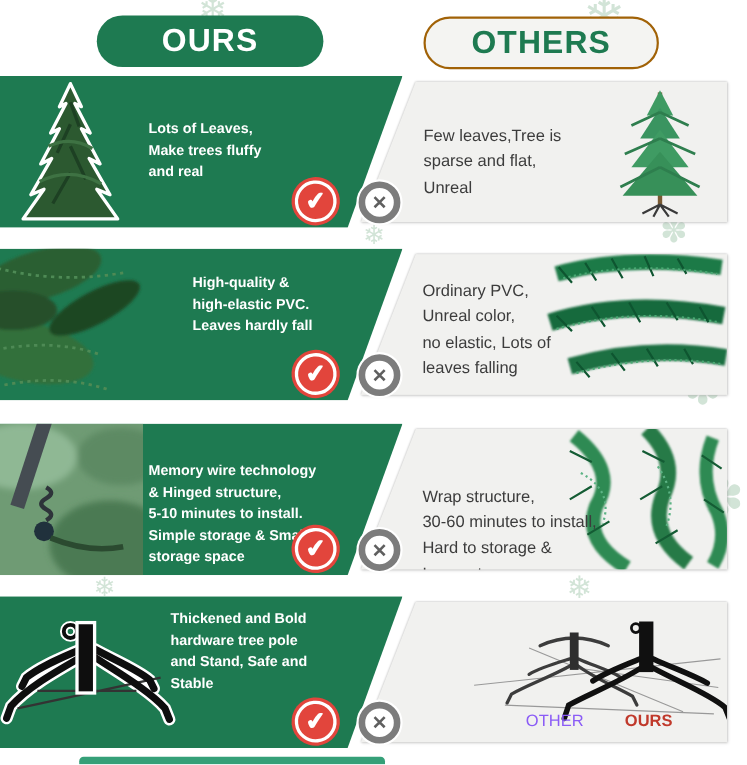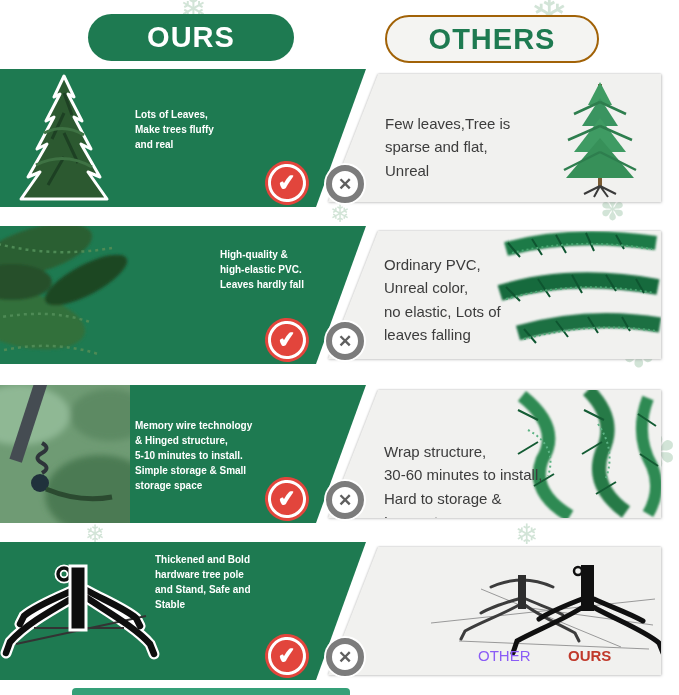--- a/index.html
+++ b/index.html
@@ -15,21 +15,21 @@
                border:2px solid #a16207;color:#1e7a51;}
   
   .row{position:absolute;left:0;width:679px;height:138px;z-index:1;}
   .row1{top:69px}.row2{top:226px}.row3{top:385px}.row4{top:542px}
   .ours-panel{position:absolute;left:0;top:0;width:366px;height:138px;background:#1e7a51;
               clip-path:polygon(0 0,100% 0,calc(100% - 50px) 100%,0 100%);}
   .others-wrap{position:absolute;left:328px;top:5px;width:333px;height:128px;
                filter:drop-shadow(0 0 1px #b5b5b5) drop-shadow(1px 1px 1px rgba(0,0,0,.10));}
   .others-panel{position:absolute;inset:0;background:#f1f1ef;
                 clip-path:polygon(50px 0,100% 0,100% 100%,0 100%);}
-  .ours-text{position:absolute;color:#ffffff;font-weight:bold;font-size:10px;line-height:1.5;
+  .ours-text{position:absolute;color:#ffffff;font-weight:bold;font-size:13px;line-height:1.5;
              white-space:pre-line;z-index:2;}
   .others-text{position:absolute;color:#3c3c3c;font-size:15px;line-height:1.55;
                white-space:pre-line;z-index:2;}
   .img-box{position:absolute;}
   
   .badge{position:absolute;border-radius:50%;display:flex;align-items:center;
          justify-content:center;z-index:3;line-height:1;}
   .badge-check{left:268px;top:95px;width:32px;height:32px;background:#e2453c;
                border:3px solid #ffffff;box-shadow:0 0 0 3px #e2453c;color:#fff;
                font-size:22px;font-weight:bold;transform:rotate(-6deg);}
@@ -106,21 +106,21 @@
             </defs>
           <g filter="url(#b1)">
             <ellipse cx="42" cy="28" rx="58" ry="22" fill="#2b5e31" transform="rotate(-16 42 28)"></ellipse>
             <ellipse cx="30" cy="98" rx="62" ry="27" fill="#33703b" transform="rotate(12 30 98)"></ellipse>
             <ellipse cx="92" cy="58" rx="46" ry="15" fill="#1f4724" transform="rotate(-28 92 58)"></ellipse>
             <ellipse cx="18" cy="60" rx="40" ry="18" fill="#254f29"></ellipse>
           </g>
           <path d="M4 22 Q60 36 118 26 M2 96 Q55 86 96 100 M10 128 Q60 118 104 132" stroke="#4e8a55" stroke-width="2.5" fill="none" stroke-dasharray="3 4"></path>
         </svg>
       </div>
-      <div class="ours-text" style="left:175px;top:21px;margin-left:45px;">High-quality &amp;
+      <div class="ours-text" style="left:175px;top:21px;">High-quality &amp;
 high-elastic PVC.
 Leaves hardly fall</div>
     </div>
     <div class="others-wrap">
       <div class="others-panel">
         <div class="others-text" style="left:56px;top:22px;">Ordinary PVC,
 Unreal color,
 no elastic, Lots of
 leaves falling</div>
         <div class="img-box" style="left:148px;top:0;">

